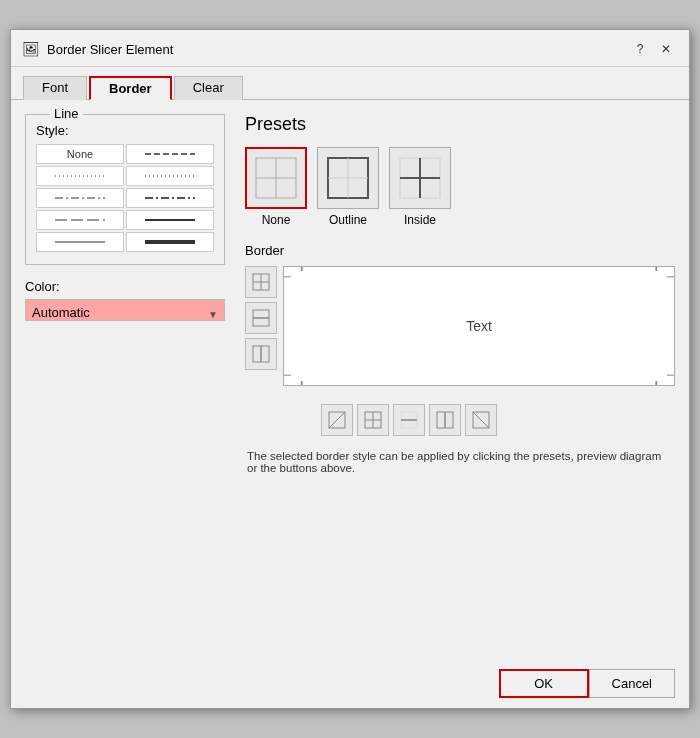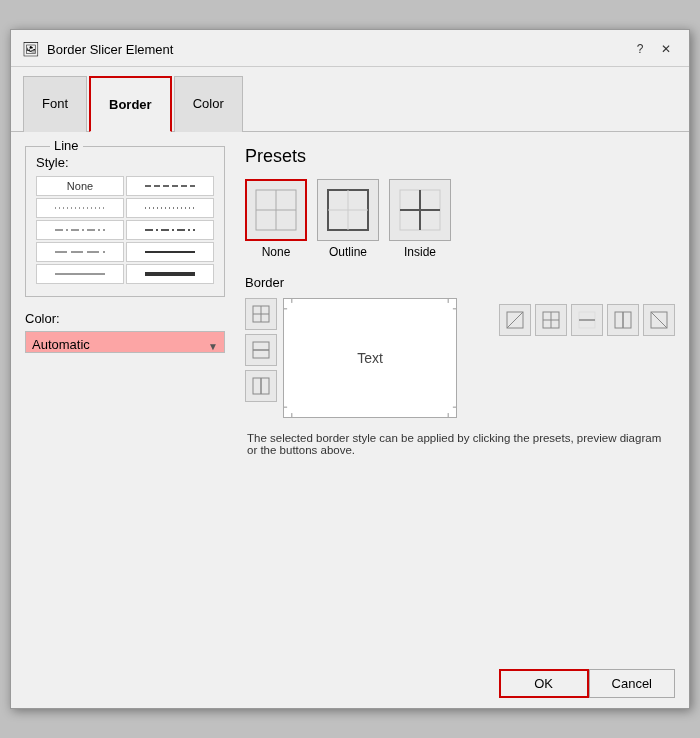--- a/index.html
+++ b/index.html
@@ -56,21 +56,21 @@
       font-size: 12px;
       display: flex; align-items: center; justify-content: center;
       color: #333;
     }
     .tabs {
       display: flex;
       padding: 8px 12px 0 12px;
       gap: 0;
     }
     .tab {
-      padding: 19px 18px;
+      padding: 3px 18px;
       border: 1px solid #bbb;
       background: #e0e0e0;
       cursor: pointer;
       font-size: 13px;
       margin-right: 2px;
       border-bottom: none;
       position: relative;
       top: 1px;
     }
     .tab.active {
@@ -275,21 +275,21 @@
     </div>
     <div class="title-bar-right">
       <button class="title-btn">?</button>
       <button class="title-btn close">✕</button>
     </div>
   </div>
 
   <div class="tabs">
     <div class="tab">Font</div>
     <div class="tab active">Border</div>
-    <div class="tab">Color</div>
+    <div class="tab">Clear</div>
   </div>
 
   <div class="tab-content">
     <div class="content-row">
 
       <div class="left-panel">
 
         <div class="group-box">
           <span class="group-label">Line</span>
           <div class="style-label">Style:</div>
@@ -418,21 +418,21 @@
                 </svg>
             </div>
             <div class="border-btn">
               <svg viewBox="0 0 22 22">
                   <rect x="3" y="3" width="16" height="16" fill="none" stroke="#888" stroke-width="1"></rect>
                   <line x1="11" y1="3" x2="11" y2="19" stroke="#888" stroke-width="1.5"></line>
                 </svg>
             </div>
           </div>
 
-          <div style="flex:1; display:flex; gap:4px;">
+          <div style="flex:1; display:flex; flex-direction:column; gap:12px;">
             <div class="border-preview">
 
               <svg style="position:absolute;top:0;left:0;width:100%;height:100%;pointer-events:none;" viewBox="0 0 220 120" preserveAspectRatio="none">
                 <line x1="10" y1="0" x2="10" y2="4" stroke="#888" stroke-width="1"></line>
                 <line x1="0" y1="10" x2="4" y2="10" stroke="#888" stroke-width="1"></line>
                 <line x1="210" y1="0" x2="210" y2="4" stroke="#888" stroke-width="1"></line>
                 <line x1="216" y1="10" x2="220" y2="10" stroke="#888" stroke-width="1"></line>
                 <line x1="10" y1="120" x2="10" y2="116" stroke="#888" stroke-width="1"></line>
                 <line x1="0" y1="110" x2="4" y2="110" stroke="#888" stroke-width="1"></line>
                 <line x1="210" y1="120" x2="210" y2="116" stroke="#888" stroke-width="1"></line>

